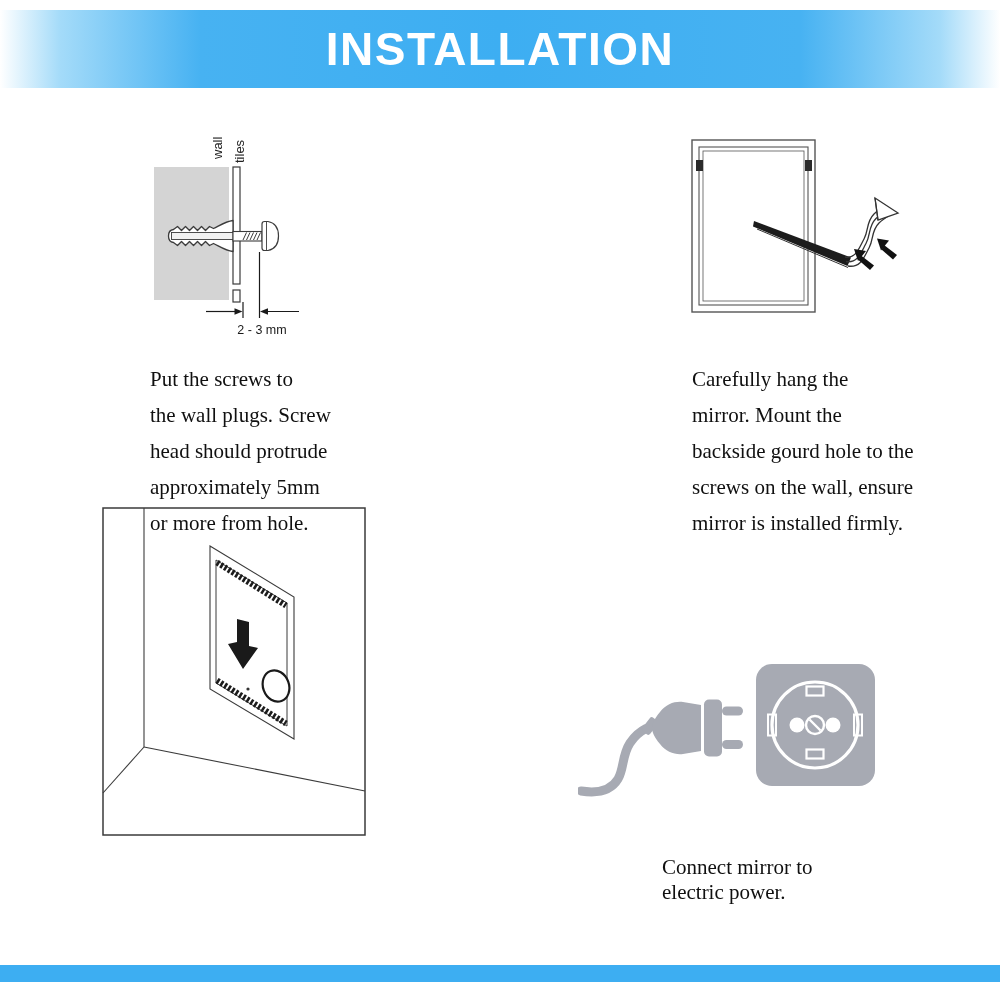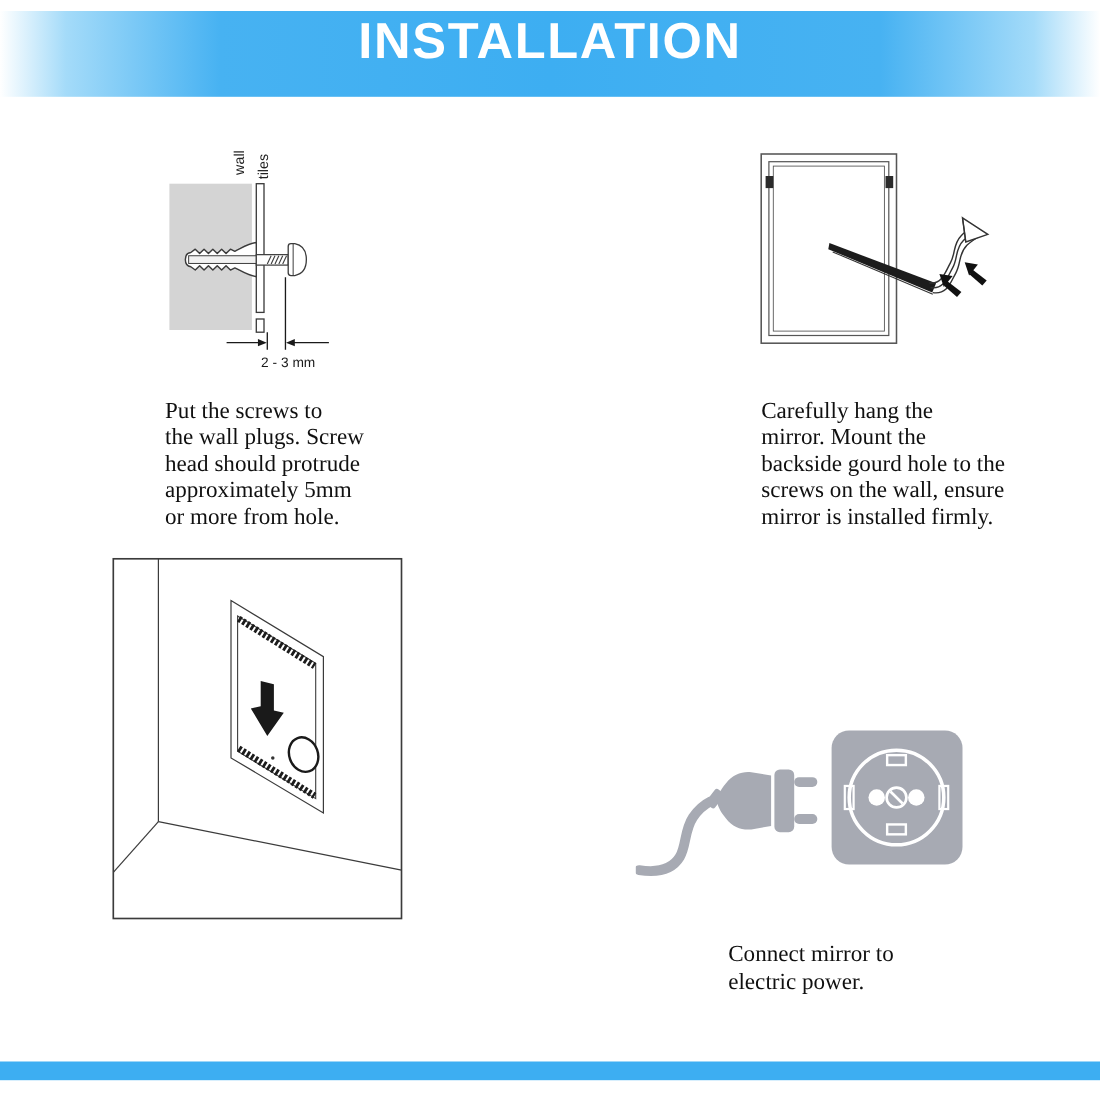--- a/index.html
+++ b/index.html
@@ -6,30 +6,30 @@
   .page {
     position:relative; width:1000px; height:1000px;
     background:#ffffff; overflow:hidden;
     font-family:"Liberation Sans", sans-serif;
   }
   .banner {
     position:absolute; top:10px; left:0; width:1000px; height:78px;
     background:linear-gradient(90deg,
       #ffffff 0%, #a4dbf9 6%, #47b2f2 20%, #3daef2 50%,
       #47b2f2 80%, #a4dbf9 94%, #ffffff 100%);
-    display:flex; align-items:flex-start; justify-content:center;
+    display:flex; align-items:center; justify-content:center;
   }
   .banner-title {
     color:#ffffff; font-size:46px; font-weight:bold; letter-spacing:1.5px;
     font-family:"Liberation Sans", sans-serif;
   }
   .caption {
     position:absolute;
     font-family:"Liberation Serif", serif;
-    font-size:21px; line-height:24px; color:#101010;
+    font-size:21px; line-height:36px; color:#101010;
     white-space:pre-line;
   }
   #cap1 { left:150px; top:361px; width:230px; }
   #cap2 { left:692px; top:361px; width:250px; }
   #cap3 { left:152px; top:855px; width:230px; line-height:25px; }
   #cap4 { left:662px; top:855px; width:230px; line-height:25px; }
   .fig { position:absolute; }
   #fig1 { left:140px; top:118px; }
   #fig2 { left:670px; top:130px; }
   #fig3 { left:100px; top:505px; }

